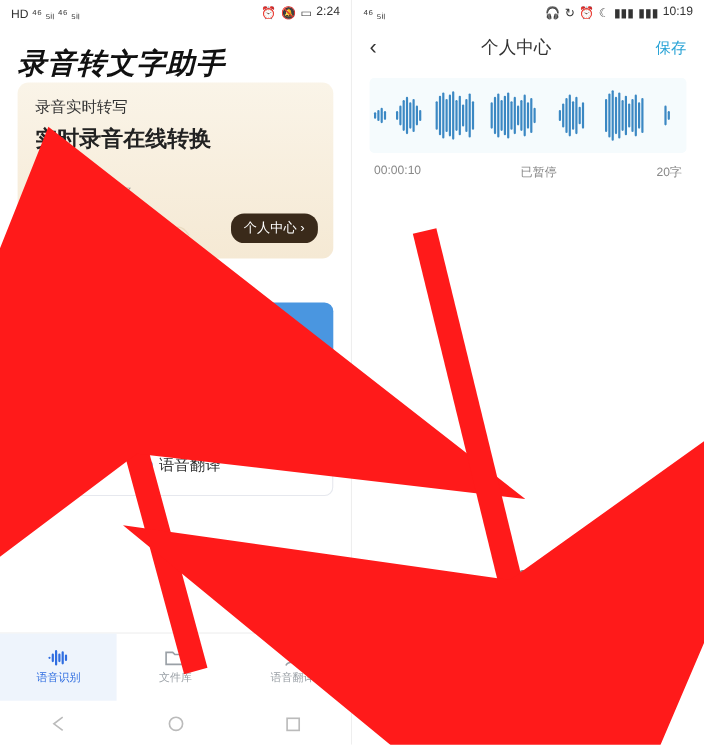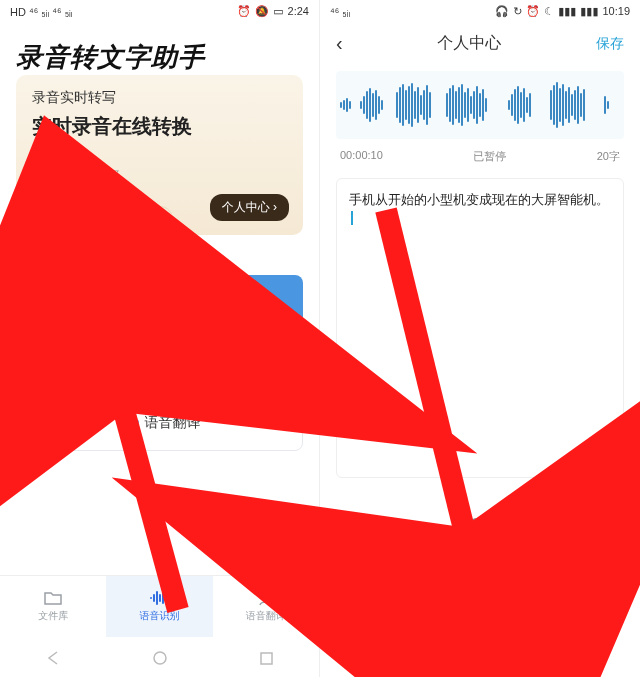--- a/index.html
+++ b/index.html
@@ -130,31 +130,31 @@
           <rect x="1" y="1" width="12" height="12" rx="2" fill="none" stroke="#4a96e0" stroke-width="1.5"></rect>
           <rect x="7" y="7" width="12" height="12" rx="2" fill="#fff" stroke="#4a96e0" stroke-width="1.5"></rect>
           <text x="6" y="10" font-size="8" fill="#4a96e0">中</text>
           <text x="13" y="16" font-size="7" fill="#4a96e0">A</text>
         </svg>
       <span>语音翻译</span>
     </div>
   </div>
 
   <div class="tabbar">
+    <div class="tab active">
+      <svg width="20" height="16">
+          <path d="M2 8v0 M5 5v6 M8 2v12 M11 5v6 M14 3v10 M17 6v4" stroke="#2f6de0" stroke-width="2" stroke-linecap="round"></path>
+        </svg>
+      <span>语音识别</span>
+    </div>
     <div class="tab">
       <svg width="18" height="16">
           <path d="M1 3h6l2 2h8v9H1z" fill="none" stroke="#9aa0a6" stroke-width="1.5"></path>
         </svg>
       <span>文件库</span>
-    </div>
-    <div class="tab active">
-      <svg width="20" height="16">
-          <path d="M2 8v0 M5 5v6 M8 2v12 M11 5v6 M14 3v10 M17 6v4" stroke="#2f6de0" stroke-width="2" stroke-linecap="round"></path>
-        </svg>
-      <span>语音识别</span>
     </div>
     <div class="tab">
       <svg width="16" height="16">
           <circle cx="8" cy="5" r="3" fill="none" stroke="#9aa0a6" stroke-width="1.5"></circle>
           <path d="M2 15c1-4 11-4 12 0" fill="none" stroke="#9aa0a6" stroke-width="1.5"></path>
         </svg>
       <span>语音翻译</span>
     </div>
   </div>
 
@@ -276,23 +276,20 @@
         <span style="height:8px"></span>
       </div>
   </div>
 
   <div class="info">
     <span>00:00:10</span>
     <span>已暂停</span>
     <span>20字</span>
   </div>
 
-  <div class="trans">
-    <span class="txt">手机从开始的小型机变成现在的大屏智能机。</span>
-  </div>
 
   <div class="actions">
     <div class="act">
       <svg width="22" height="22">
           <path d="M3 3h7v7M12 12h7v7M10 3v7h-7M12 19v-7h7" stroke="#888" stroke-width="1.5" fill="none"></path>
         </svg>
       <span>翻译</span>
     </div>
     <div class="act">
       <svg width="20" height="22">

